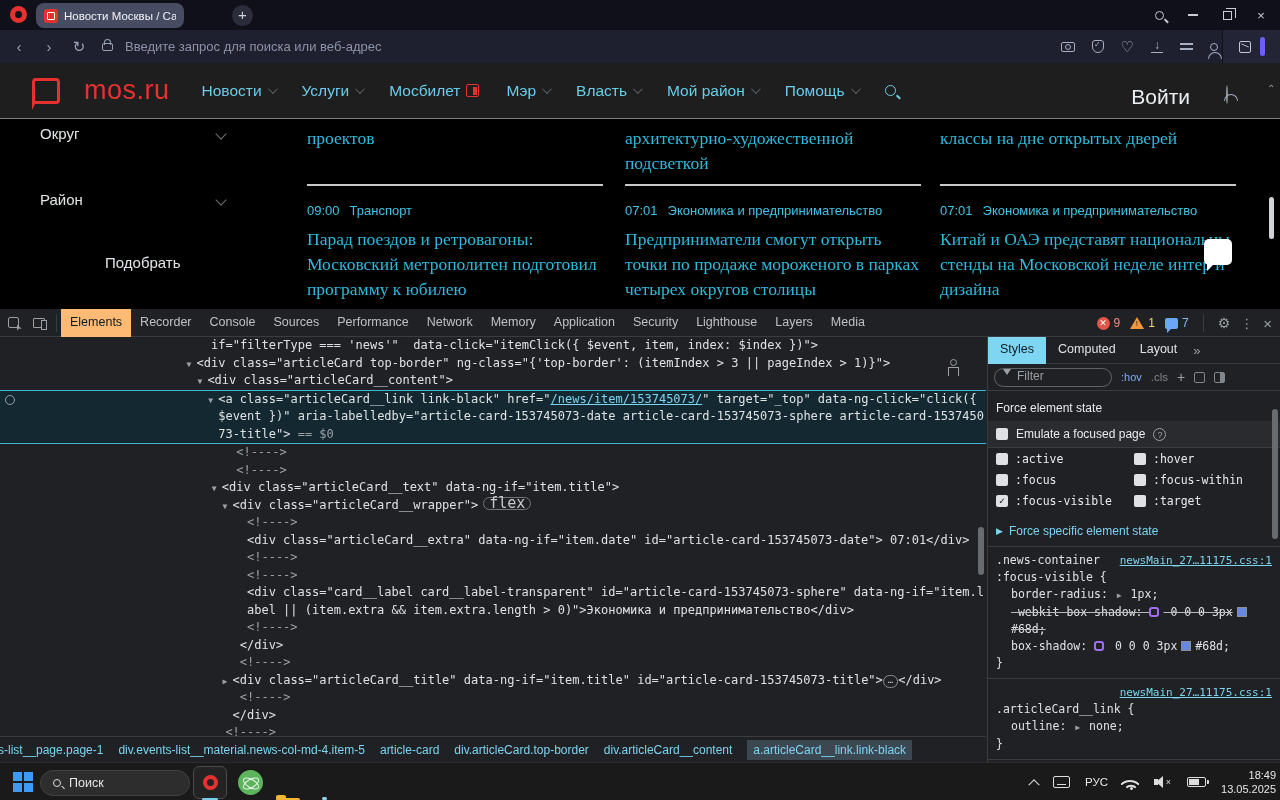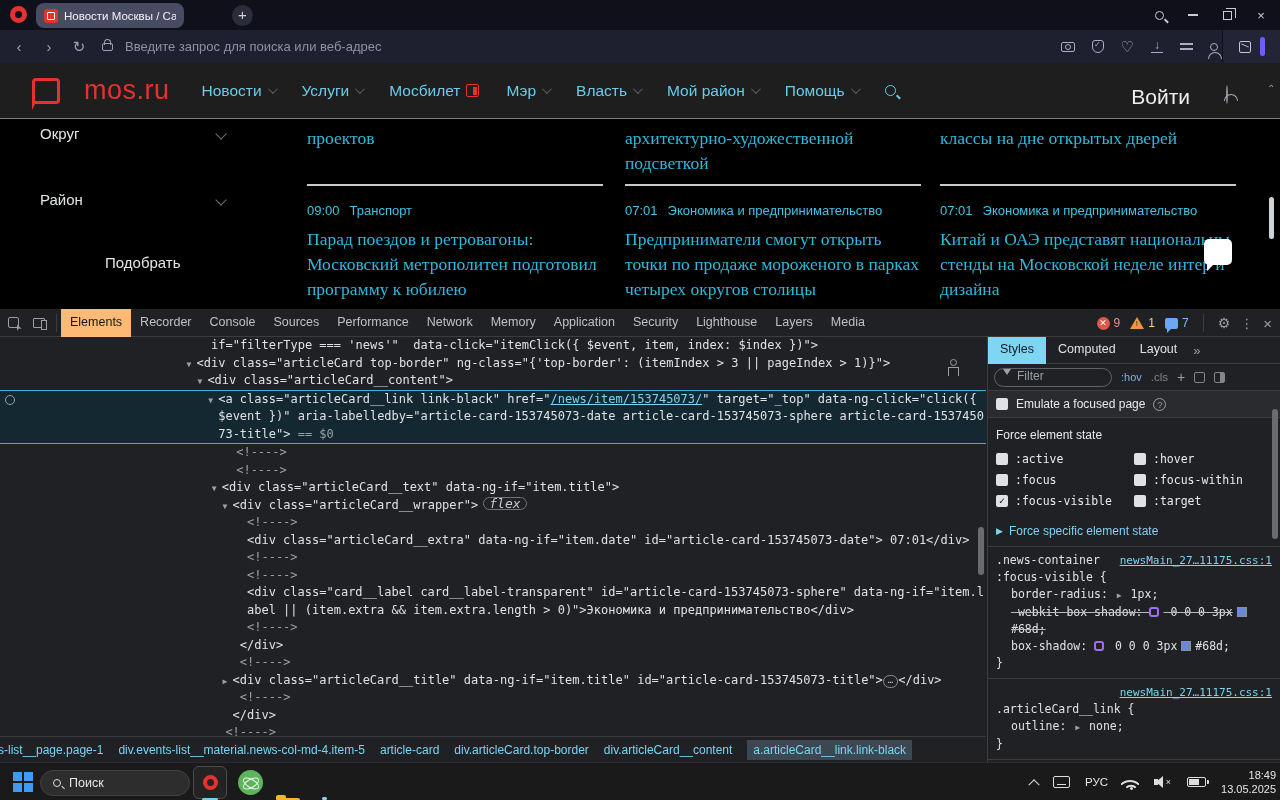--- a/index.html
+++ b/index.html
@@ -106,22 +106,22 @@
   
   .tree { position:absolute; left:0; top:28px; width:986px; height:399px; overflow:hidden;
           font-family:"DejaVu Sans Mono",monospace; font-size:12px; line-height:17.5px; color:#dfe1e5; }
   .tline { position:relative; white-space:pre-wrap; word-break:break-all; }
   .tline .arrow { position:absolute; font-size:8px; color:#9aa0a6; top:1px; }
   .tline.sel { background:#142832; border-top:1px solid #3fb5cf; border-bottom:1px solid #3fb5cf; }
   .tline.sel .selmark { position:absolute; left:5px; top:4px; width:10px; height:10px; border:1.4px solid #9aa0a6; border-radius:50%; }
   .cm { color:#9aa0a6; }
   .lnk { color:#7cd4f0; text-decoration:underline; }
   .dim { color:#9aa0a6; }
-  .tbadge { display:inline-block; border:1px solid #71757a; border-radius:8px; font-size:13px; line-height:11px;
-            padding:0 5px; color:#c5c9cd; margin-left:5px; vertical-align:1px;font-style:italic; }
+  .tbadge { display:inline-block; border:1px solid #71757a; border-radius:8px; font-size:15px; line-height:11px;
+            padding:0 5px; color:#c5c9cd; margin-left:5px; vertical-align:1px; }
   .tell  { display:inline-block; border:1px solid #8a8e93; border-radius:7px; font-size:9px; line-height:9px;
            padding:0 4px 2px; color:#c5c9cd; vertical-align:1px; }
   .a11y-person { position:absolute; left:948px; top:22px; width:10px; color:#9aa0a6; }
   .a11y-person::before { content:""; display:block; width:5px; height:5px; border:1.3px solid #9aa0a6; border-radius:50%; margin:0 auto; }
   .a11y-person::after { content:""; display:block; width:9px; height:8px; border-top:1.6px solid #9aa0a6; border-left:1.6px solid #9aa0a6; border-right:1.6px solid #9aa0a6; margin-top:1px; }
   .tree-scroll { position:absolute; left:978px; top:190px; width:6px; height:48px; background:#686c70; border-radius:3px; }
 
   
   .crumbs { position:absolute; left:0; top:427px; width:986px; height:27px; border-top:1px solid #3c3c3c;
             display:flex; align-items:center; gap:15px; padding-left:2px; font-size:12px; color:#7cd4f0;
@@ -413,27 +413,27 @@
         <span class="filterpill">
           <span class="funnel"></span>
           <span>Filter</span>
         </span>
         <span class="hov">:hov</span>
         <span class="cls">.cls</span>
         <span class="plus">+</span>
         <span class="sq-ico"></span>
         <span class="sq-ico half"></span>
       </div>
+      <div class="sb-row" style="padding-top:10px;">
+        <span>Force element state</span>
+      </div>
       <div class="sb-row emurow">
         <span class="cbox"></span>
         <span>Emulate a focused page</span>
         <span class="helpc">?</span>
-      </div>
-      <div class="sb-row" style="padding-top:10px;">
-        <span>Force element state</span>
       </div>
       <div class="statesgrid" id="states">
           <span class="stitem">
             <span class="cbox"></span>
             <span>:active</span>
           </span>
           <span class="stitem">
             <span class="cbox"></span>
             <span>:hover</span>
           </span>

